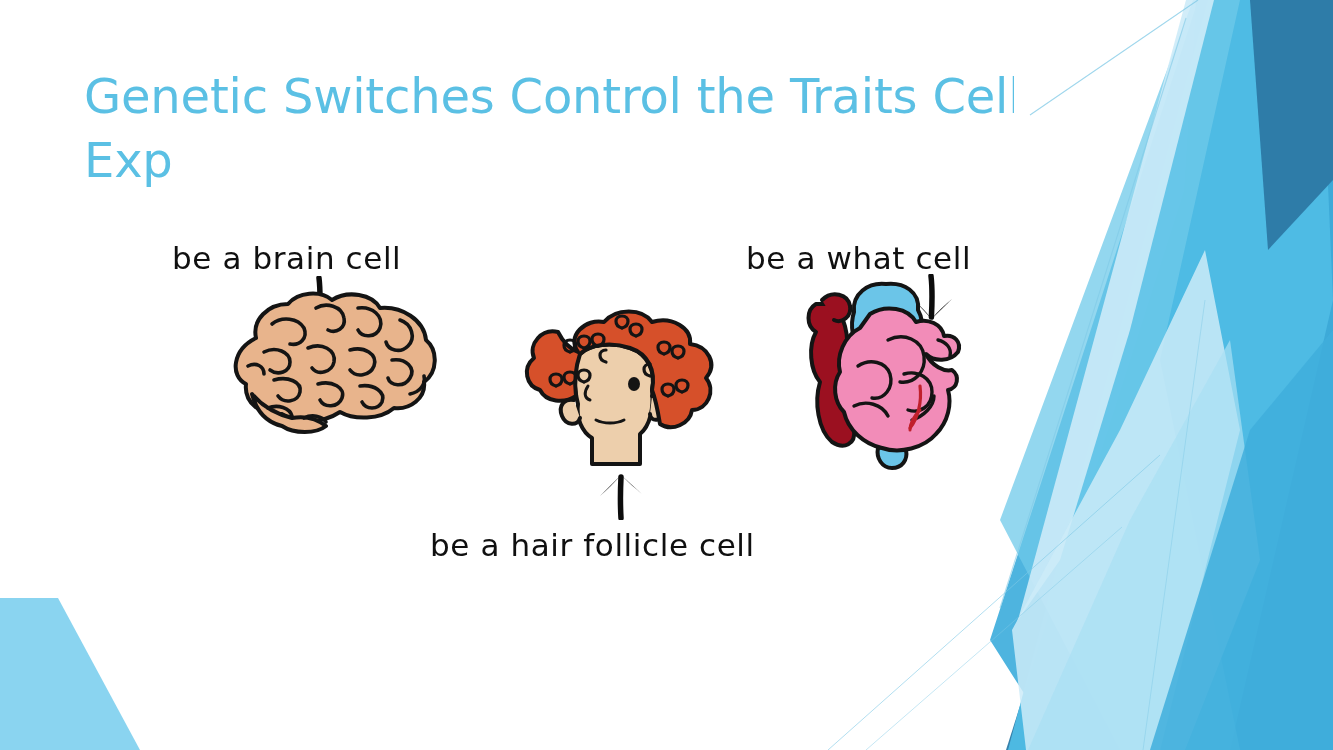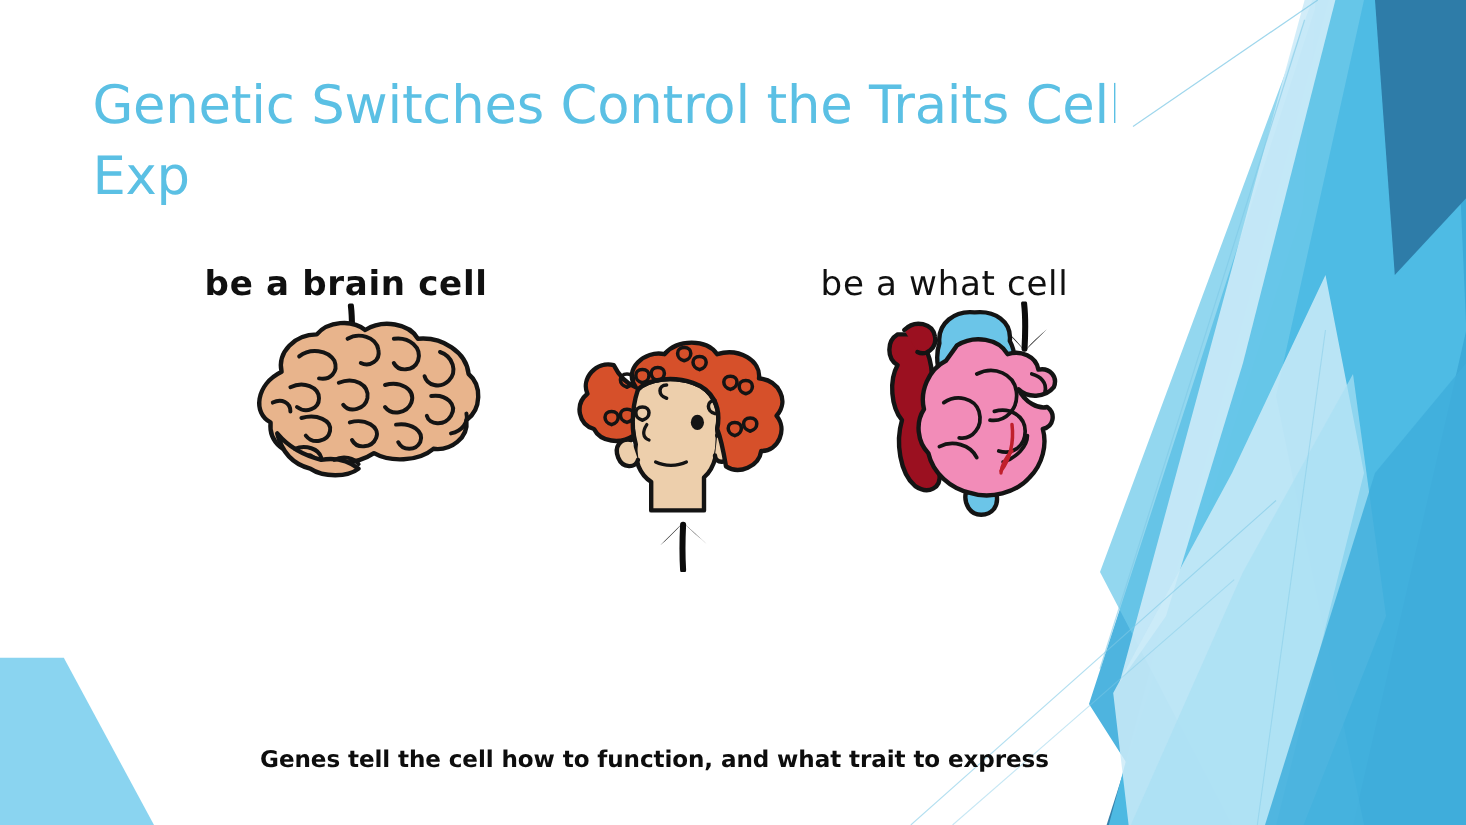--- a/index.html
+++ b/index.html
@@ -45,21 +45,21 @@
   
   .handwrite {
     position: absolute;
     font-family: "DejaVu Sans", sans-serif;
     font-weight: 400;
     font-size: 31px;
     color: #101010;
     letter-spacing: 0.6px;
     white-space: nowrap;
   }
-  #label-brain  { left: 186px; top: 240px; font-weight: bold; }
+  #label-brain  { left: 172px; top: 240px; }
   #label-heart  { left: 746px; top: 240px; }
   #label-hair   { left: 430px; top: 527px; }
 
   
   .art { position: absolute; }
   #art-brain { left: 212px; top: 268px; width: 240px; height: 185px; }
   #art-hair   { left: 500px; top: 292px; width: 226px; height: 185px; }
   #art-heart  { left: 792px; top: 270px; width: 180px; height: 210px; }
 
   
@@ -110,20 +110,21 @@
     <line x1="1143" y1="750" x2="1205" y2="300" stroke="#7FC9E6" stroke-width="1" opacity="0.45"></line>
   </svg>
 
   <div id="title-block">
     <div class="title-line" style="color:#5BC0E4">Genetic Switches Control the Traits Cells</div>
     <div class="title-line" style="color:#5BC0E4">Exp</div>
   </div>
 
   <div class="handwrite" id="label-brain">be a brain cell</div>
   <div class="handwrite" id="label-heart">be a what cell</div>
+  <div class="handwrite" id="label-hair">be a hair follicle cell</div>
 
   <svg class="arrow" id="arrow-brain" viewBox="0 0 62 48">
     <path d="M31 2 C32.4 14, 32.2 28, 31.4 43" stroke="#0c0c0c" stroke-width="5.5" fill="none" stroke-linecap="round"></path>
     <path d="M31.6 45 L12 24 C18 30, 25 36, 31.6 45 Z" fill="#0c0c0c"></path>
     <path d="M31.6 45 L52 25 C45 31, 38 37, 31.6 45 Z" fill="#0c0c0c"></path>
   </svg>
 
   <svg class="arrow" id="arrow-heart" viewBox="0 0 62 48">
     <path d="M31 2 C32.4 14, 32.2 28, 31.4 43" stroke="#0c0c0c" stroke-width="5.5" fill="none" stroke-linecap="round"></path>
     <path d="M31.6 45 L12 24 C18 30, 25 36, 31.6 45 Z" fill="#0c0c0c"></path>
@@ -236,15 +237,14 @@
         <path d="M62 136 C74 130, 90 134, 96 146"></path>
         <path d="M120 150 C132 146, 142 136, 142 126"></path>
         <path d="M146 70 C154 72, 160 78, 158 86"></path>
       </g>
 
       <path fill="none" stroke="#C0202C" stroke-width="3.2" d="M128 116 C130 132, 126 148, 118 158"></path>
       <path fill="none" stroke="#C0202C" stroke-width="3" d="M128 140 C122 146, 118 154, 118 160"></path>
     </g>
   </svg>
 
-  <div id="caption">Genes tell the cell how to function, and what trait to express</div>
 
 </div>
 
 </body></html>

